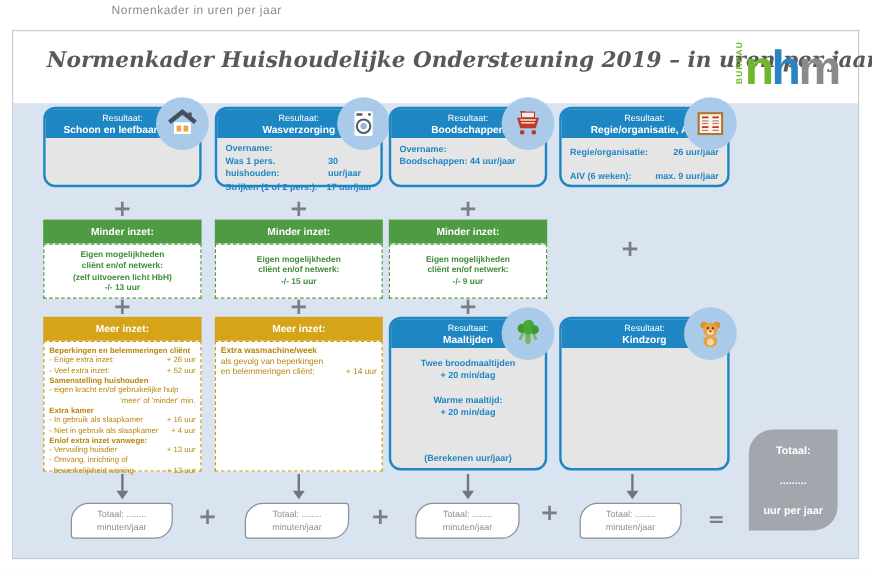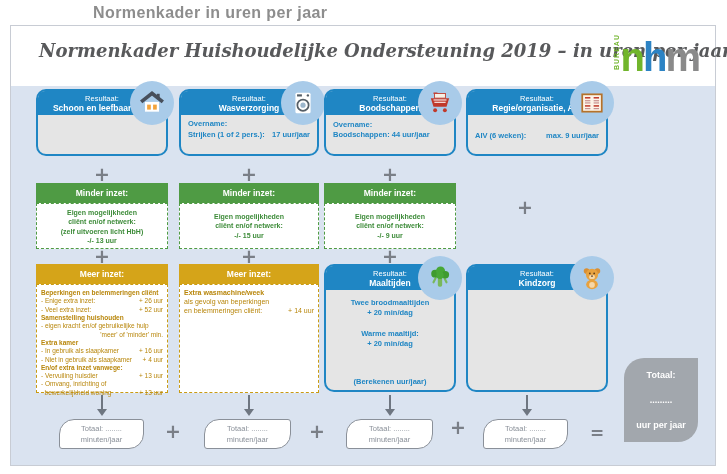--- a/index.html
+++ b/index.html
@@ -1,18 +1,18 @@
 <!DOCTYPE html>
 <html><head>
 <meta charset="utf-8">
 <style>
   * { margin:0; padding:0; box-sizing:border-box; }
   body { width:727px; height:474px; background:#ffffff; font-family:"Liberation Sans", sans-serif; position:relative; overflow:hidden; }
 
-  .caption { position:absolute; left:93px; top:4px; font-size:16px; font-weight:bold; color:#8d8d8d; letter-spacing:.4px; }
+  .caption { position:absolute; left:93px; top:4px; font-size:10px; font-weight:normal; color:#8d8d8d; letter-spacing:.4px; }
 
   .frame { position:absolute; left:10px; top:25px; width:706px; height:441px; background:#ffffff; border:1px solid #c8ccd4; }
 
   .title { position:absolute; left:28px; top:14px; font-family:"DejaVu Serif", serif; font-style:italic; font-weight:bold; font-size:18px; color:#58595b; white-space:nowrap; }
 
   .logo { position:absolute; right:16px; top:8px; display:flex; align-items:flex-end; }
   .logo .bureau { writing-mode:vertical-rl; transform:rotate(180deg); font-size:7px; font-weight:bold; color:#71b52c; letter-spacing:1px; height:36px; margin-right:1px; margin-bottom:3px; }
   .logo .letters { font-size:40px; font-weight:800; line-height:.78; letter-spacing:-2px; }
   .logo .l-n { color:#71b52c; } .logo .l-h { color:#2c83c4; } .logo .l-m { color:#8a8a8a; }
 
@@ -90,20 +90,24 @@
   <div class="rbox" style="left:168px; top:63px; width:140px; height:67px;">
     <div class="rhead">
       <div class="l1">Resultaat:</div>
       <div class="l2">Wasverzorging</div>
     </div>
     <div style="padding-top:4px;">
       <div class="kv">
           <span>Overname:</span>
         </div>
       <div class="kv">
+          <span>Was 1 pers. huishouden:</span>
+          <span>30 uur/jaar</span>
+        </div>
+      <div class="kv">
           <span>Strijken (1 of 2 pers.):</span>
           <span>17 uur/jaar</span>
         </div>
     </div>
     <div class="bubble">
       <svg viewBox="0 0 24 24">
           <rect x="5" y="2.5" width="14" height="19" rx="1.4" fill="#ffffff"></rect>
           <rect x="6.5" y="4" width="4.5" height="2" fill="#555e66"></rect>
           <circle cx="16.5" cy="5" r="1.1" fill="#555e66"></circle>
           <circle cx="12" cy="14" r="5.2" fill="#ffffff" stroke="#555e66" stroke-width="1.6"></circle>
@@ -131,20 +135,24 @@
         </svg>
     </div>
   </div>
 
   <div class="rbox" style="left:455px; top:63px; width:142px; height:67px;">
     <div class="rhead">
       <div class="l1">Resultaat:</div>
       <div class="l2">Regie/organisatie, AIV</div>
     </div>
     <div style="padding-top:7px;">
+      <div class="kv">
+          <span>Regie/organisatie:</span>
+          <span>26 uur/jaar</span>
+        </div>
       <div class="kv" style="margin-top:9px;">
           <span>AIV (6 weken):</span>
           <span>max. 9 uur/jaar</span>
         </div>
     </div>
     <div class="bubble">
       <svg viewBox="0 0 24 24">
           <rect x="3" y="4" width="18" height="16" fill="#fdf4e8" stroke="#b5722a" stroke-width="1.6"></rect>
           <rect x="5.5" y="6.5" width="5" height="1.4" fill="#c0392b"></rect>
           <rect x="13.5" y="6.5" width="5" height="1.4" fill="#c0392b"></rect>

